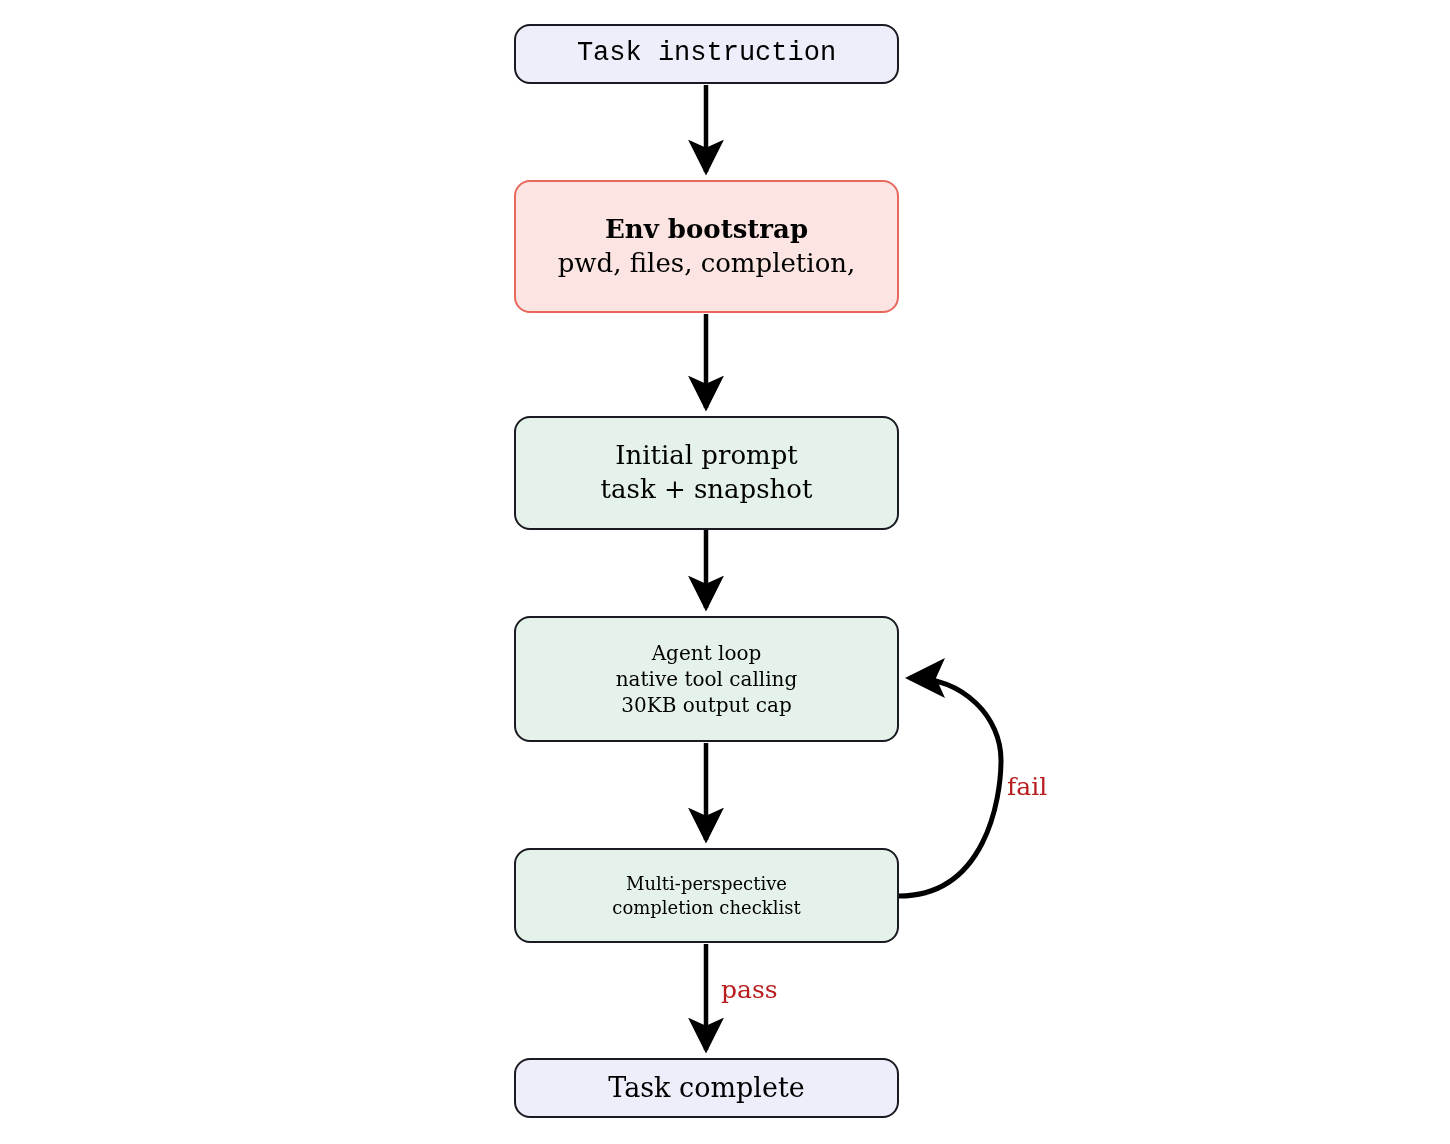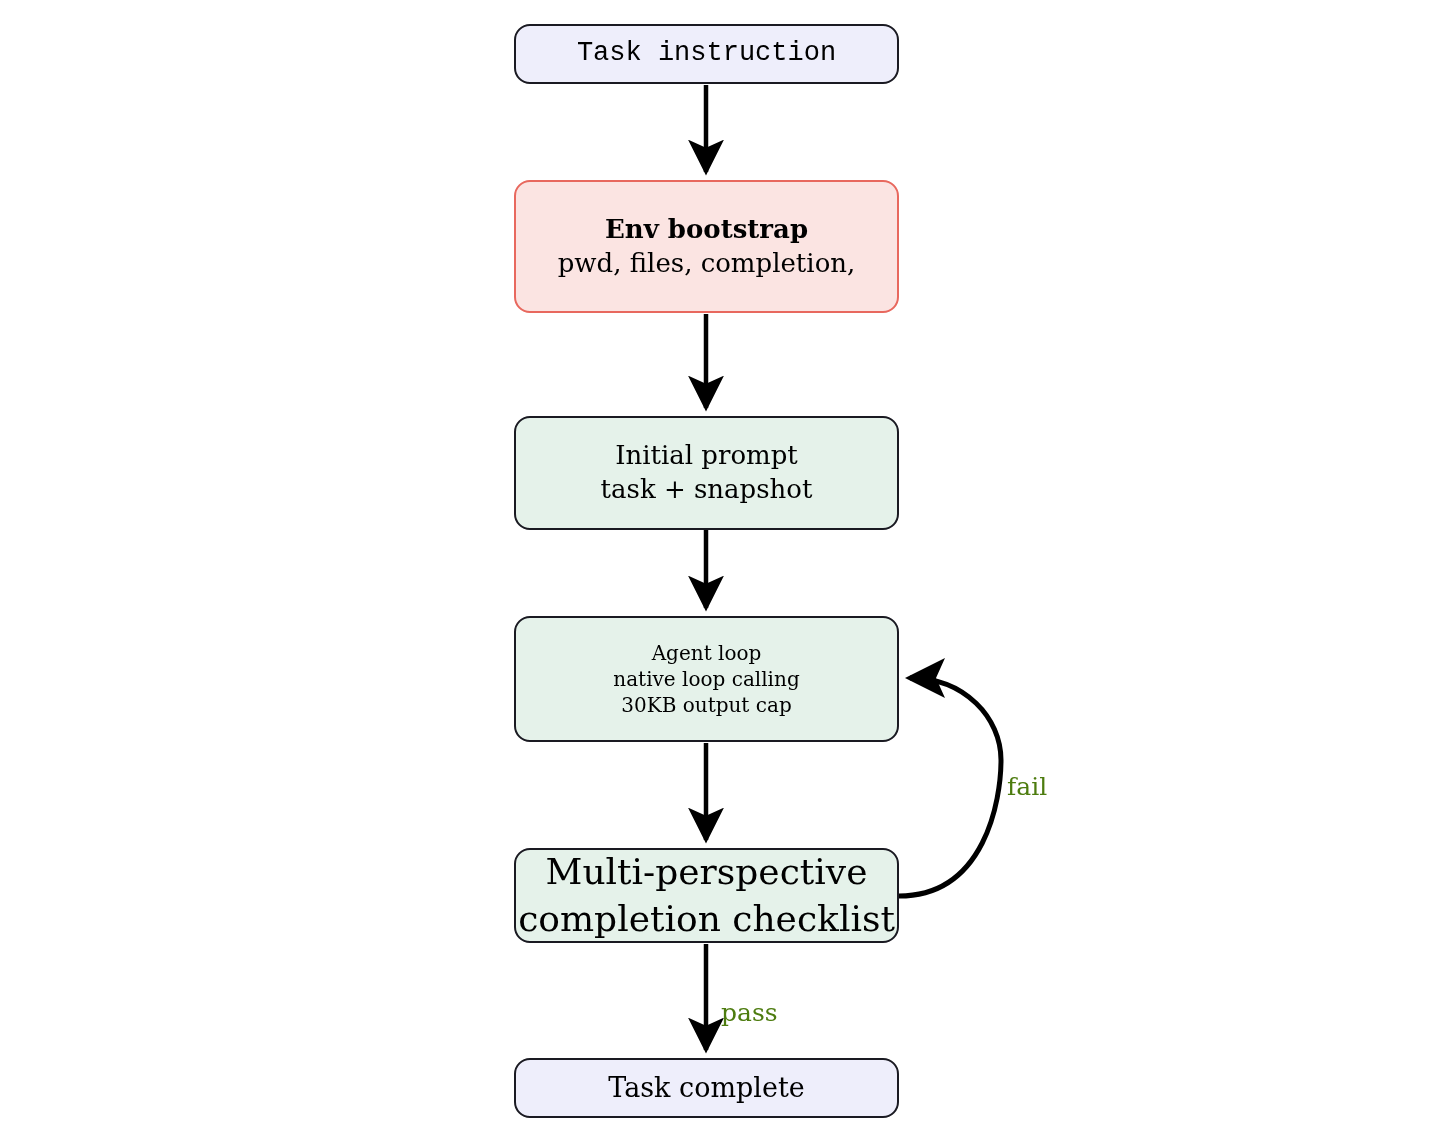--- a/index.html
+++ b/index.html
@@ -74,34 +74,34 @@
   #node-initial-prompt {
     left: 514px; top: 416px; width: 385px; height: 114px;
     font-size: 26px;
   }
   #node-agent-loop {
     left: 514px; top: 616px; width: 385px; height: 126px;
     font-size: 20px;
   }
   #node-checklist {
     left: 514px; top: 848px; width: 385px; height: 95px;
-    font-size: 36px;
+    font-size: 18px;
   }
   #node-task-complete {
     left: 514px; top: 1058px; width: 385px; height: 60px;
     font-size: 27px;
   }
   .edge-label {
     position: absolute;
     font-size: 25px;
-    color: #4d7c0f;
+    color: #b91c1c;
     white-space: nowrap;
   }
   #label-fail { left: 1007px; top: 772px; }
-  #label-pass { left: 721px; top: 998px; text-align: center; }
+  #label-pass { left: 721px; top: 975px; text-align: center; }
 </style>
 </head>
 <body>
 
 <div id="canvas">
 
   <svg id="edges" viewBox="0 0 1450 1144" width="1450" height="1144" xmlns="http://www.w3.org/2000/svg">
     <defs>
       <marker id="arrowhead" markerWidth="9" markerHeight="9" refX="7.2" refY="4.5" orient="auto" markerUnits="strokeWidth">
         <path d="M 0 0.5 L 8 4.5 L 0 8.5 L 1.8 4.5 Z" fill="#000000"></path>
@@ -133,21 +133,21 @@
     <span class="line">pwd, files, completion,</span>
   </div>
 
   <div class="node n-green" id="node-initial-prompt">
     <span class="line">Initial prompt</span>
     <span class="line">task + snapshot</span>
   </div>
 
   <div class="node n-green" id="node-agent-loop">
     <span class="line">Agent loop</span>
-    <span class="line">native loop calling</span>
+    <span class="line">native tool calling</span>
     <span class="line">30KB output cap</span>
   </div>
 
   <div class="node n-green" id="node-checklist">
     <span class="line">Multi-perspective</span>
     <span class="line">completion checklist</span>
   </div>
 
   <div class="node n-lavender" id="node-task-complete">
     <span class="line">Task complete</span>

